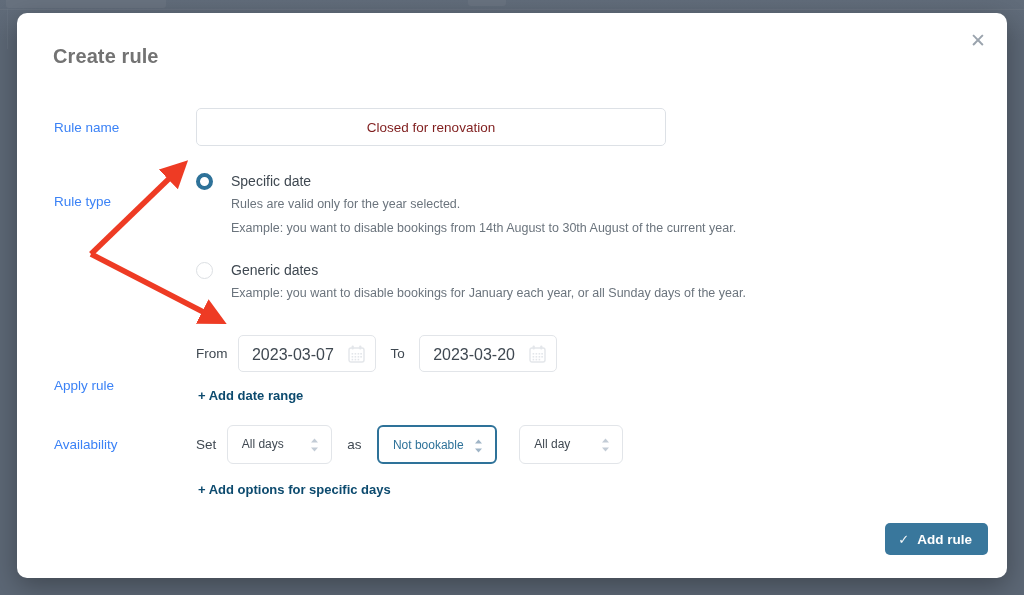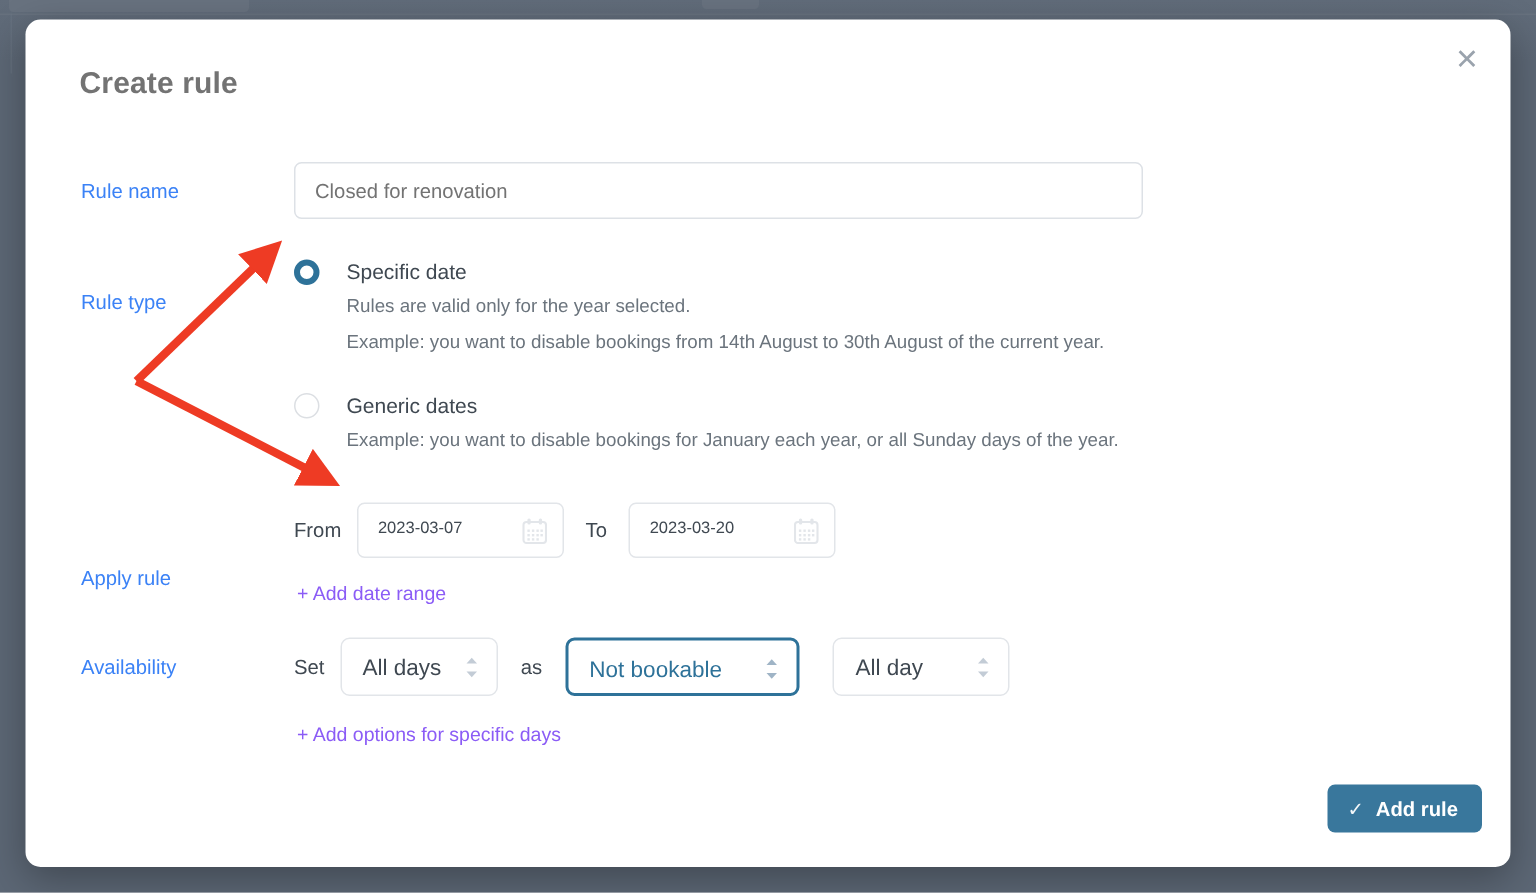--- a/index.html
+++ b/index.html
@@ -80,31 +80,32 @@
     font-size: 13.5px;
     color: #3b82f6;
     white-space: nowrap;
   }
 
   
   #rule-name-input {
     position: absolute;
     left: 179px;
     top: 95px;
-    width: 566px;
+    width: 470px;
     height: 38px;
     box-sizing: border-box;
     border: 1px solid #dde1e6;
     border-radius: 5px;
     padding: 0 13px;
     font-size: 13.5px;
-    color: #737373;
+    color: #7f1d1d;
     font-family: "Liberation Sans", sans-serif;
     background: #fff;
     outline: none;
+    text-align: center;
   }
   #rule-name-input::placeholder { color: #a8b0b8; }
 
   
   .radio-group { position: absolute; left: 179px; top: 158px; }
   .radio-item { position: relative; margin-bottom: 10px; }
   .radio-mark {
     position: absolute;
     left: 0;
     top: 2px;
@@ -157,36 +158,36 @@
     border: 1px solid #e2e5e9;
     border-radius: 5px;
     background: #fff;
     margin: 0 6px;
     cursor: pointer;
   }
   .date-value {
     position: absolute;
     left: 13px;
     top: 10px;
-    font-size: 11px;
+    font-size: 16px;
     color: #3f4851;
   }
   .cal-icon {
     position: absolute;
     right: 10px;
     top: 9px;
     width: 17px;
     height: 18px;
   }
   .link-btn {
     display: block;
     margin-top: 16px;
     font-size: 13px;
-    font-weight: normal;
-    color: #8b5cf6;
+    font-weight: bold;
+    color: #0c4a6e;
     cursor: pointer;
     text-decoration: none;
   }
 
   
   #availability-area { position: absolute; left: 179px; top: 412px; }
   .select-box {
     display: inline-block;
     position: relative;
     vertical-align: middle;
@@ -198,35 +199,35 @@
     margin: 0 6px;
     cursor: pointer;
   }
   .select-box.focused {
     border: 2px solid #2e7299;
   }
   .select-label {
     position: absolute;
     left: 14px;
     top: 11px;
-    font-size: 15px;
+    font-size: 12px;
     color: #3f4851;
     white-space: nowrap;
   }
   .select-box.focused .select-label { color: #2e7299; }
   .stepper {
     position: absolute;
     right: 11px;
     top: 11px;
     width: 11px;
     height: 16px;
   }
   #sel-days { width: 105px; }
-  #sel-state { width: 156px; }
-  #sel-time { width: 118px; }
+  #sel-state { width: 120px; }
+  #sel-time { width: 104px; }
 
   
   #add-rule-btn {
     position: absolute;
     right: 19px;
     bottom: 23px;
     height: 32px;
     padding: 0 16px 0 13px;
     background: #39779c;
     border: none;

